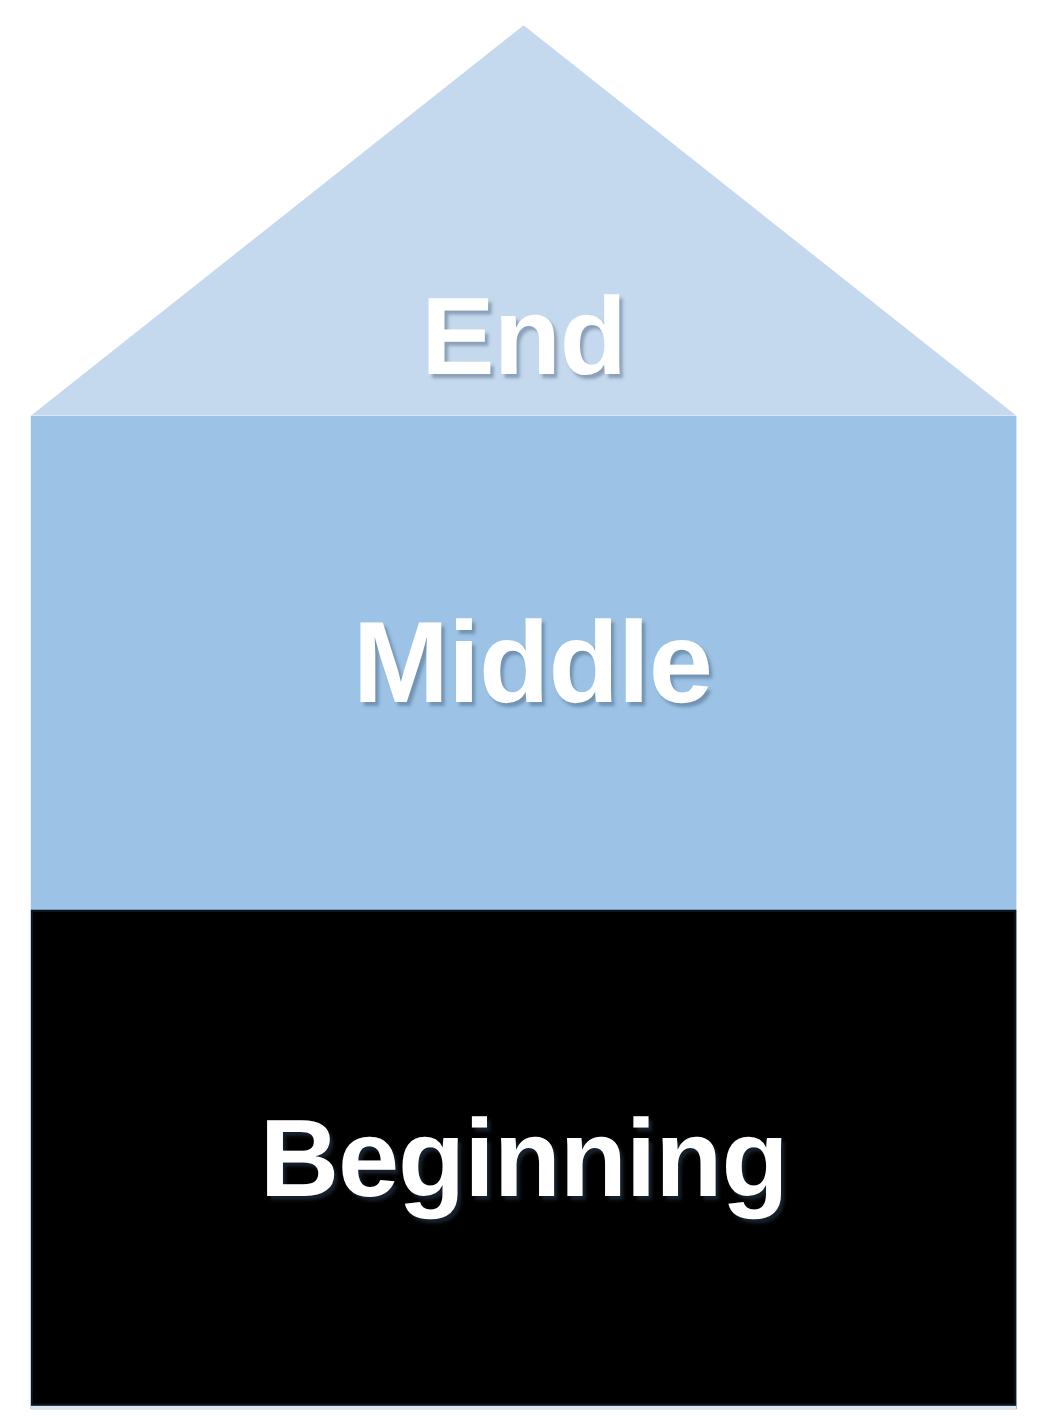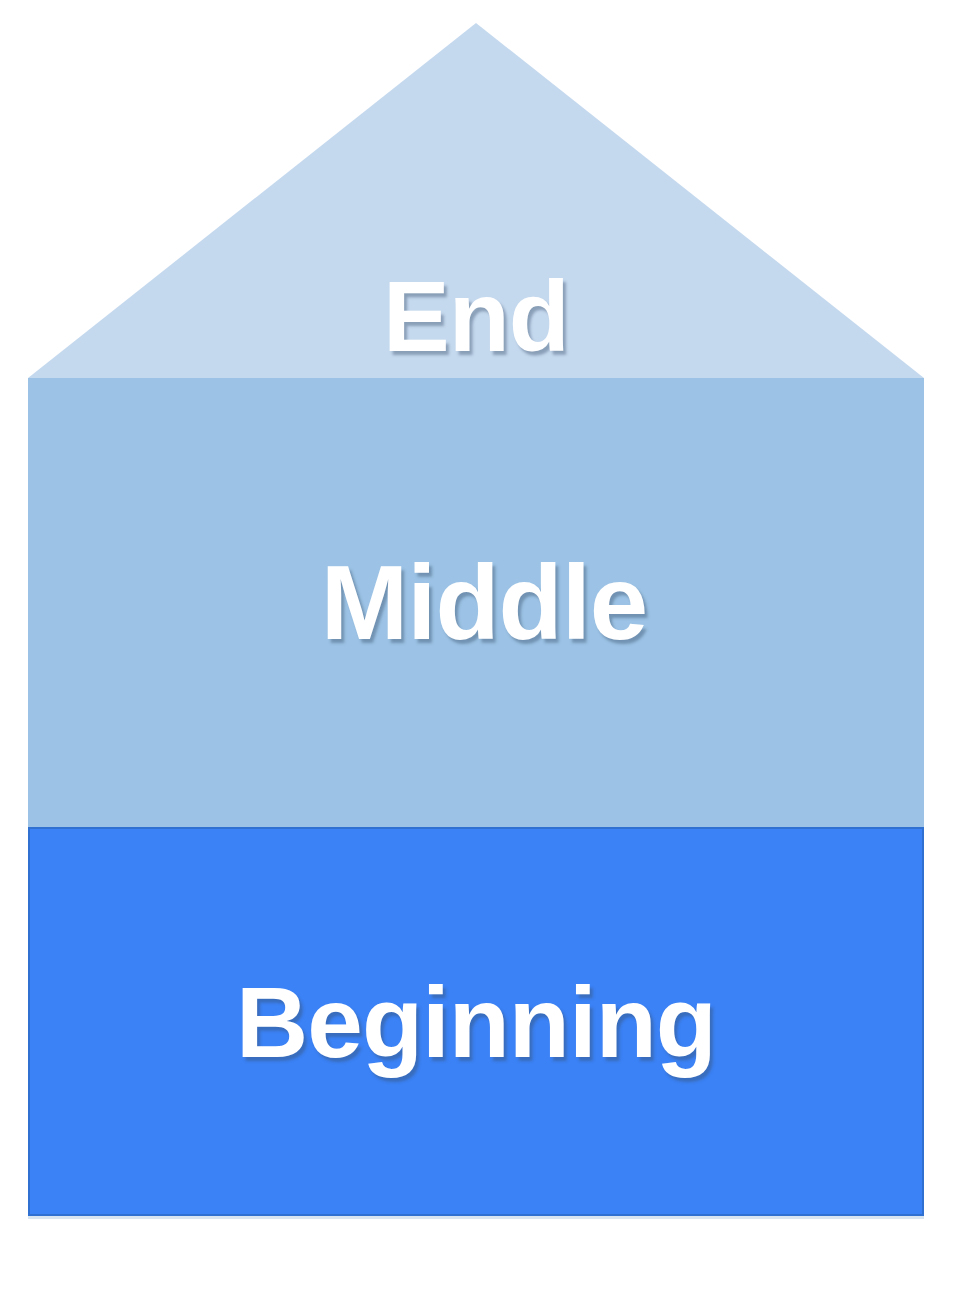--- a/index.html
+++ b/index.html
@@ -25,29 +25,29 @@
     display: flex;
     justify-content: center;
     align-items: center;
     box-sizing: border-box;
   }
   .sec-tri {
     height: 355px;
     background: #c5d9ee;
     clip-path: polygon(50% 0, 100% 100%, 0 100%);
     align-items: flex-end;
-    padding-bottom: 12px;
+    padding-bottom: 22px;
   }
   .sec-mid {
     height: 449px;
     background: #9cc3e5;
   }
   .sec-beg {
-    height: 392px;
-    background: #3b82f6;
+    height: 454px;
+    background: #000000;
     box-shadow: inset 0 0 0 2px rgba(23, 74, 124, 0.30);
     border-bottom: 3px solid #d9e6f2;
   }
   .lbl {
     color: #ffffff;
     font-weight: bold;
     line-height: 1;
     letter-spacing: -1px;
     text-shadow: 3px 4px 3px rgba(55, 78, 108, 0.42);
     white-space: nowrap;

